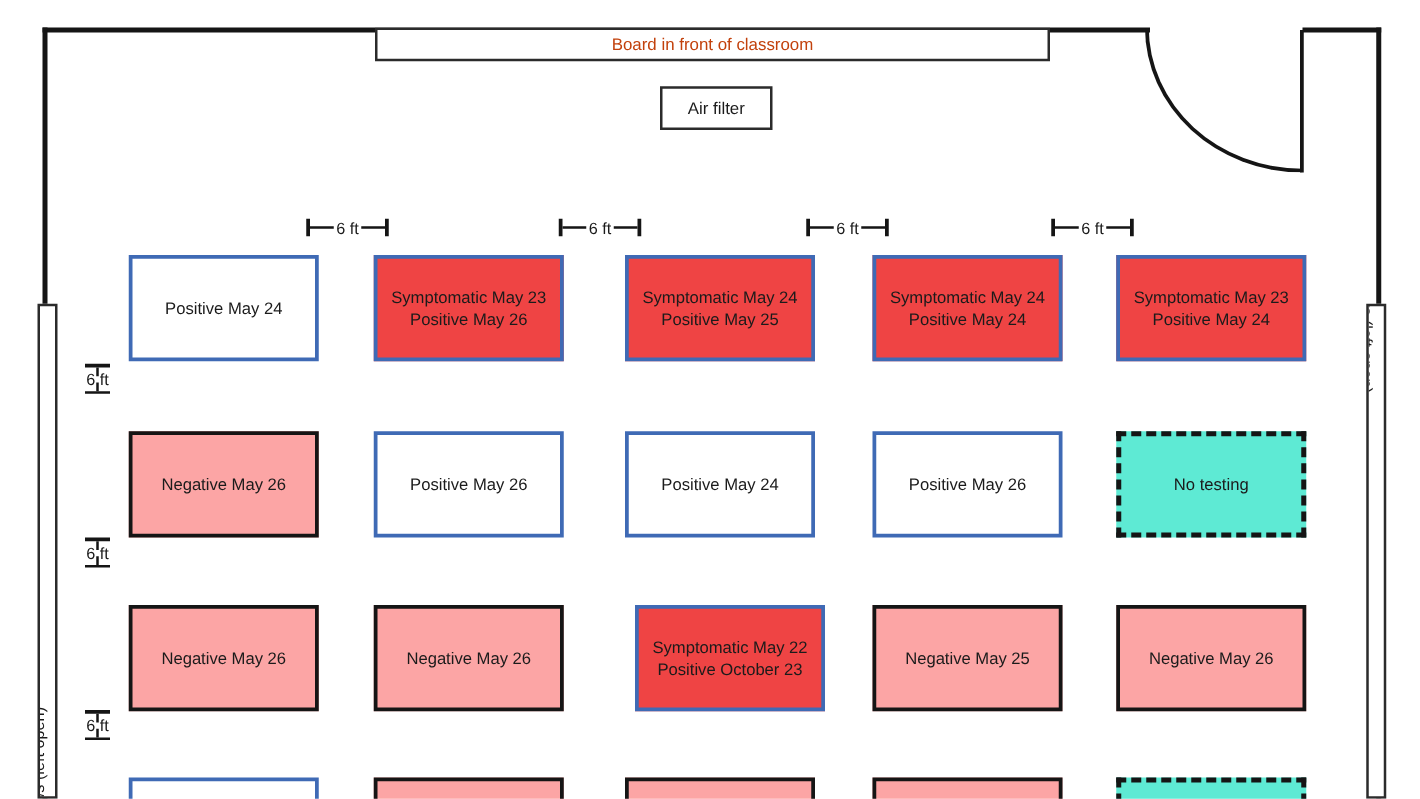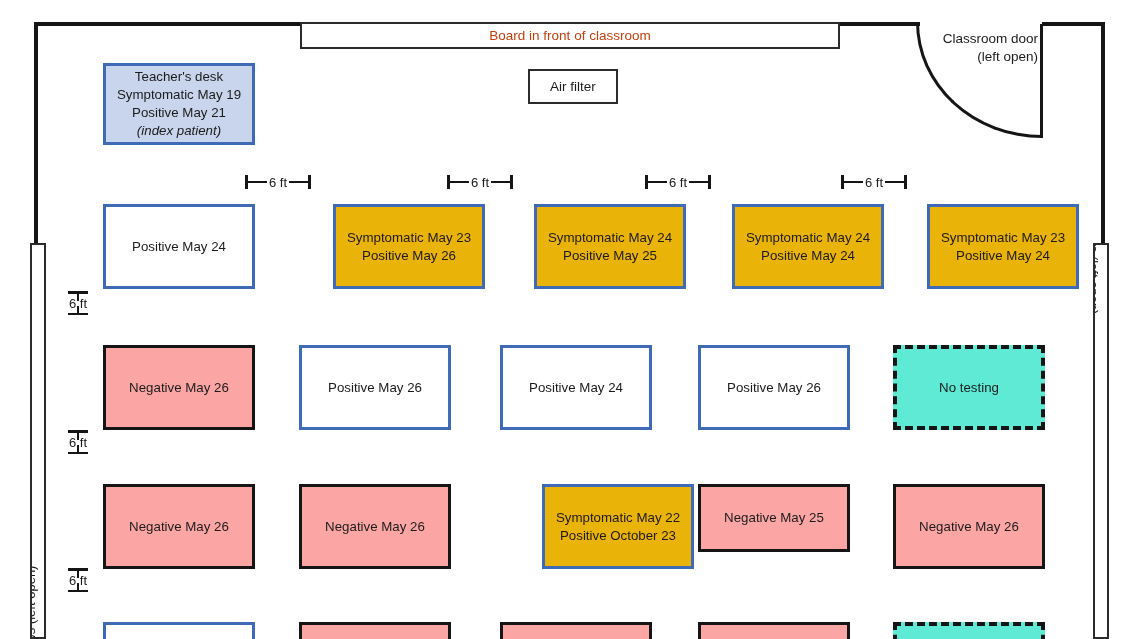--- a/index.html
+++ b/index.html
@@ -128,21 +128,21 @@
     align-items: center;
     justify-content: center;
     text-align: center;
     font-size: 13.3px;
     line-height: 1.35;
     color: #1b1b1b;
     background: #ffffff;
     padding: 2px 4px;
   }
   .desk.teacher      { border: 3px solid #3f6ab5; background: #c8d5ec; }
-  .desk.blue-fill    { border: 3px solid #3f6ab5; background: #eab308; margin-left: 34px; }
+  .desk.blue-fill    { border: 3px solid #3f6ab5; background: #ef4444; }
   .desk.blue-outline { border: 3px solid #3f6ab5; background: #ffffff; }
   .desk.black-outline{ border: 3.5px solid #151515; background: #fca5a5; }
   .desk.dashed       { border: 4px dashed #151515; background: #5eead4; }
 
   .desk .idx { font-style: italic; }
 
   
   .hmark {
     position: absolute;
     height: 18px;
@@ -207,48 +207,36 @@
 
 <div id="stage">
 
   <div class="wall" id="wall-top"></div>
   <div class="wall" id="wall-top-right"></div>
   <div class="wall" id="wall-left"></div>
   <div class="wall" id="wall-right"></div>
 
   <div id="door-arc"></div>
   <div id="door-panel"></div>
-  <div id="door-label">
-    <div>Classroom door</div>
-    <div>(left open)</div>
-  </div>
 
   <div id="board">
     <span>Board in front of classroom</span>
   </div>
 
   <div id="air-filter">
     <span>Air filter</span>
   </div>
 
   <div class="window-strip" id="window-left">
     <span class="window-label">Windows (left open)</span>
   </div>
   <div class="window-strip" id="window-right">
     <span class="window-label">Windows (left open)</span>
   </div>
 
-  <div class="desk teacher" id="teacher-desk" style="left:103px; top:63px; width:152px; height:82px;">
-    <div>
-      <div>Teacher's desk</div>
-      <div>Symptomatic  May 19</div>
-      <div>Positive  May 21</div>
-      <div class="idx">(index patient)</div>
-    </div>
-  </div>
 
   <div id="generated-layer">
       <div class="desk blue-outline" style="left: 103px; top: 204px; width: 152px; height: 85px;">
         <div>
           <div>Positive  May 24</div>
         </div>
       </div>
       <div class="desk blue-fill" style="left: 299px; top: 204px; width: 152px; height: 85px;">
         <div>
           <div>Symptomatic  May 23</div>
@@ -307,21 +295,21 @@
         <div>
           <div>Negative  May 26</div>
         </div>
       </div>
       <div class="desk blue-fill" style="left: 508px; top: 484px; width: 152px; height: 85px;">
         <div>
           <div>Symptomatic  May 22</div>
           <div>Positive  October 23</div>
         </div>
       </div>
-      <div class="desk black-outline" style="left: 698px; top: 484px; width: 152px; height: 68px;">
+      <div class="desk black-outline" style="left: 698px; top: 484px; width: 152px; height: 85px;">
         <div>
           <div>Negative  May 25</div>
         </div>
       </div>
       <div class="desk black-outline" style="left: 893px; top: 484px; width: 152px; height: 85px;">
         <div>
           <div>Negative  May 26</div>
         </div>
       </div>
       <div class="desk blue-outline" style="left: 103px; top: 622px; width: 152px; height: 85px;">

